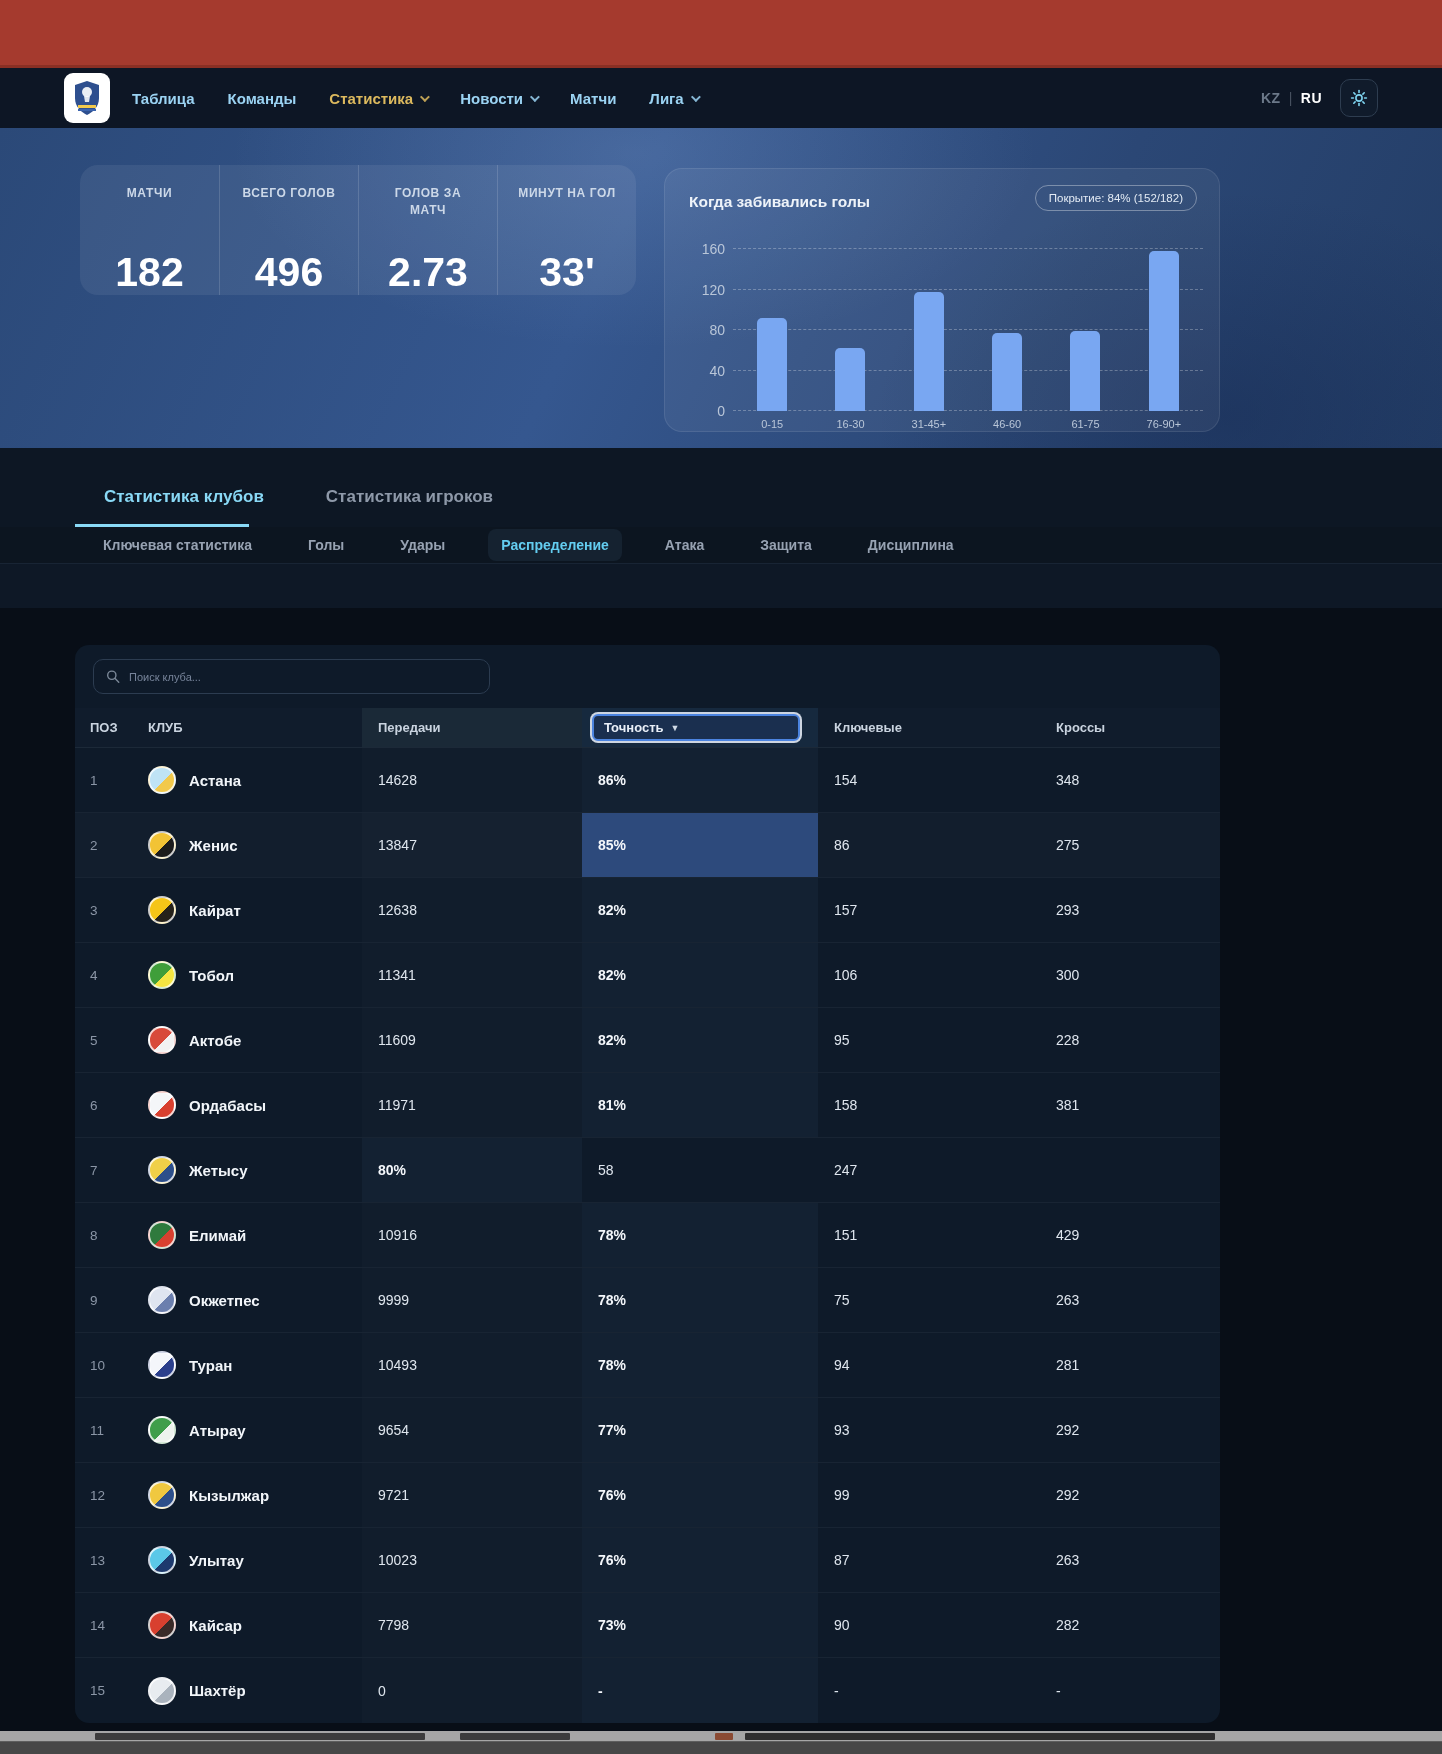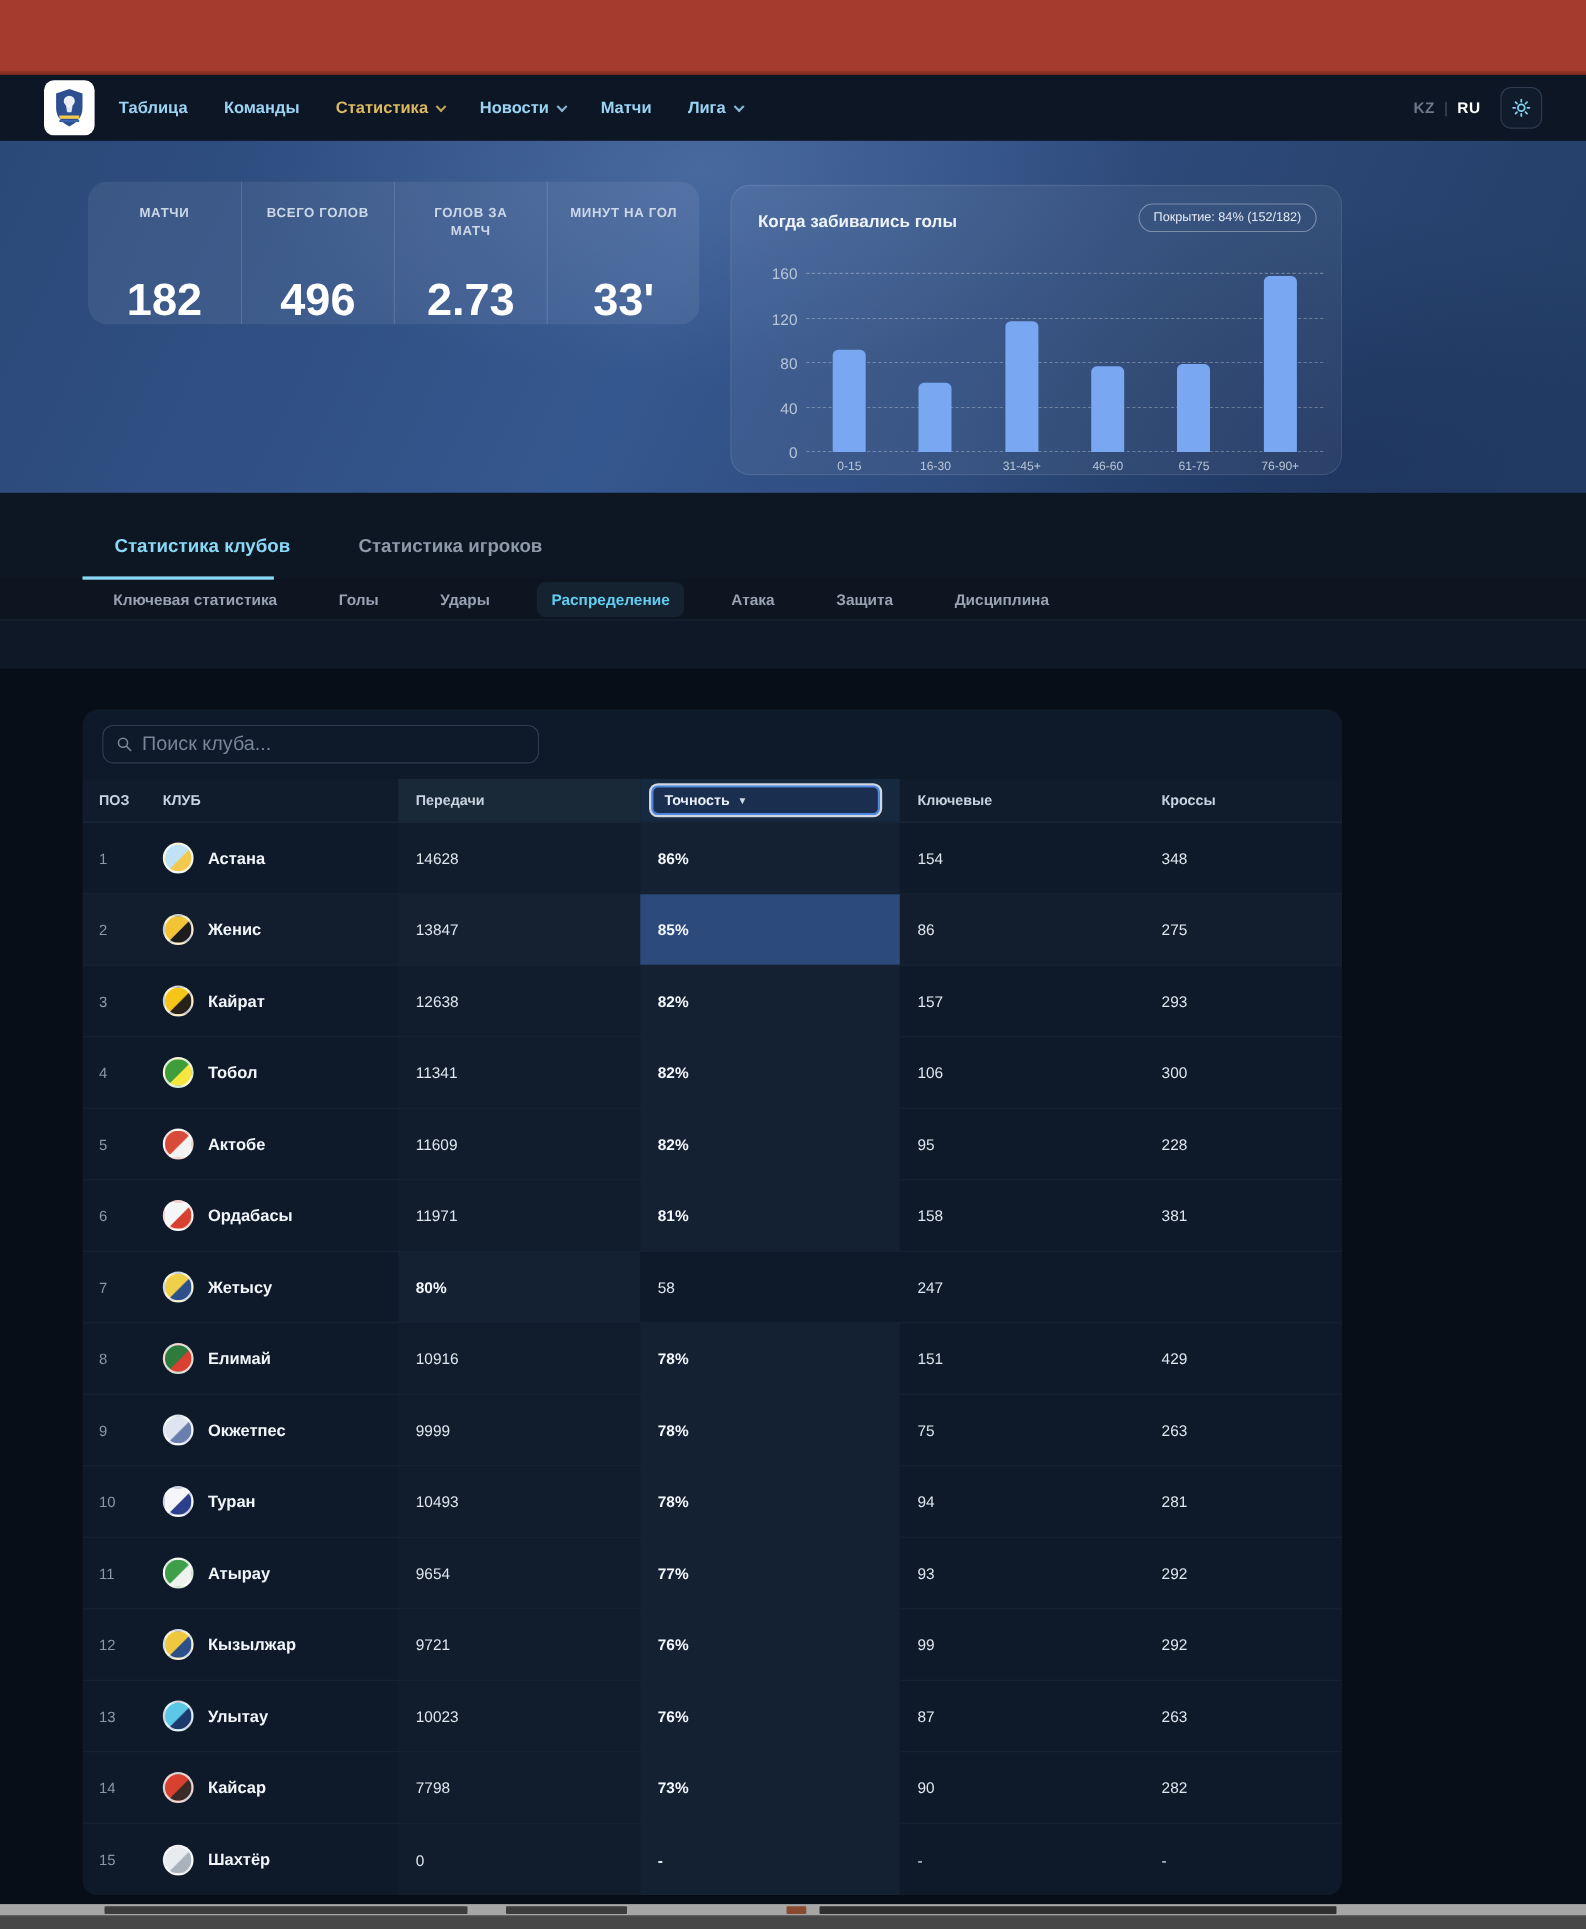--- a/index.html
+++ b/index.html
@@ -2,21 +2,21 @@
 <html><head>
 <meta charset="utf-8">
 <style>
   * { margin:0; padding:0; box-sizing:border-box; }
   html,body { width:1442px; height:1754px; background:#070d16; font-family:"Liberation Sans", sans-serif; overflow:hidden; }
 
   
   .topbar { height:68px; background:#a53a2e; border-bottom:3px solid #8a2f24; }
 
   
-  .nav { height:60px; background:#0d1625; display:flex; align-items:center; padding:0 40px; }
+  .nav { height:60px; background:#0d1625; display:flex; align-items:center; padding:0 64px; }
   .logo-badge { width:46px; height:50px; background:#ffffff; border-radius:9px; margin-right:22px;
                 display:flex; align-items:center; justify-content:center; flex:0 0 auto; }
   .nav-menu { display:flex; align-items:center; gap:33px; }
   .nav-item { color:#9bd3f3; font-weight:700; font-size:15px; display:flex; align-items:center; gap:7px; cursor:pointer; white-space:nowrap; }
   .nav-item.gold { color:#dcb95e; }
   .chev { width:7px; height:7px; border-right:2px solid currentColor; border-bottom:2px solid currentColor;
           transform:rotate(45deg) translateY(-2px); opacity:.85; }
   .nav-right { margin-left:auto; display:flex; align-items:center; gap:18px; }
   .lang { font-size:14px; letter-spacing:.5px; display:flex; gap:8px; align-items:center; cursor:pointer; }
   .lang .kz { color:#6b7889; font-weight:700; }
@@ -65,21 +65,21 @@
   .chip.active { background:#152230; color:#63cdf0; }
 
   .band { height:45px; background:#0e1826; border-top:1px solid #182434; }
 
   
   .content { background:#080e17; padding-top:37px; }
   .table-card { margin-left:75px; width:1145px; background:#0e1a29; border-radius:14px; overflow:hidden; }
   .search-wrap { height:63px; padding:14px 0 0 18px; }
   .search-box { width:397px; height:35px; border:1px solid #2c3c50; border-radius:10px;
                 display:flex; align-items:center; padding:0 12px; gap:9px; }
-  .search-box input { background:transparent; border:none; outline:none; color:#c8d2de; font-size:18px; width:100%;
+  .search-box input { background:transparent; border:none; outline:none; color:#c8d2de; font-size:11px; width:100%;
                       font-family:"Liberation Sans", sans-serif; }
   .search-box input::placeholder { color:#77849a; }
 
   .grid6 { display:grid; grid-template-columns:56px 231px 220px 236px 222px 180px; }
   .thead { height:40px; background:#101c2c; border-bottom:1px solid #1c2938; font-size:13px; font-weight:700; color:#c9d3df; }
   .hcell { height:100%; display:flex; align-items:center; padding-left:16px; }
   .hcell.h-pos { padding-left:15px; }
   .hcell.h-club { padding-left:17px; }
   .hcell.h-passes { background:#1a2937; }
   .hcell.h-acc { background:#16293e; padding-left:10px; }

